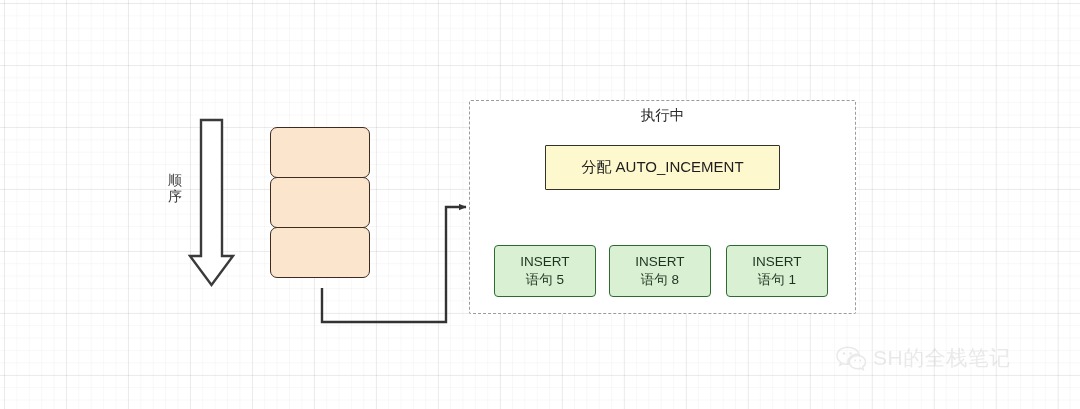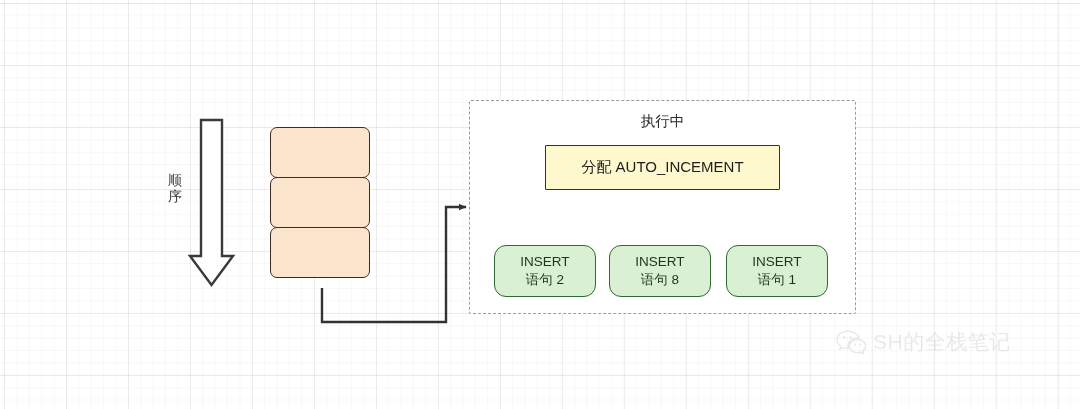--- a/index.html
+++ b/index.html
@@ -78,21 +78,21 @@
     width: 387px;
     height: 214px;
     box-sizing: border-box;
     border: 1.8px dashed #9b9b9b;
     background: #ffffff;
     border-radius: 2px;
   }
   .exec-title {
     position: absolute;
     left: 0;
-    top: 11px;
+    top: 5px;
     width: 100%;
     text-align: center;
     font-size: 14.5px;
     color: #2b2b2b;
   }
 
   
   .alloc-box {
     position: absolute;
     left: 545px;
@@ -113,39 +113,39 @@
 
   
   .insert-box {
     position: absolute;
     top: 245px;
     width: 102px;
     height: 52px;
     box-sizing: border-box;
     background: #d9f0d3;
     border: 1.6px solid #2e6b33;
-    border-radius: 12px;
+    border-radius: 4px;
     display: flex;
     flex-direction: column;
     align-items: center;
     justify-content: center;
     font-size: 13.5px;
     line-height: 18px;
     color: #1d3320;
   }
   .insert-box .ln { display: block; }
   #insert-1 { left: 494px; }
   #insert-2 { left: 609px; }
   #insert-3 { left: 726px; }
 
   
   .watermark {
     position: absolute;
     left: 836px;
-    top: 328px;
+    top: 344px;
     display: flex;
     align-items: center;
     gap: 7px;
     opacity: 0.30;
   }
   .watermark .wm-text {
     font-size: 21px;
     color: #b9b9b9;
     letter-spacing: 0.5px;
     white-space: nowrap;
@@ -192,21 +192,21 @@
   <div class="exec-panel">
     <div class="exec-title">执行中</div>
   </div>
 
   <div class="alloc-box">
     <span>分配 AUTO_INCEMENT</span>
   </div>
 
   <div class="insert-box" id="insert-1">
     <span class="ln">INSERT</span>
-    <span class="ln">语句 2</span>
+    <span class="ln">语句 5</span>
   </div>
   <div class="insert-box" id="insert-2">
     <span class="ln">INSERT</span>
     <span class="ln">语句 8</span>
   </div>
   <div class="insert-box" id="insert-3">
     <span class="ln">INSERT</span>
     <span class="ln">语句 1</span>
   </div>
 

